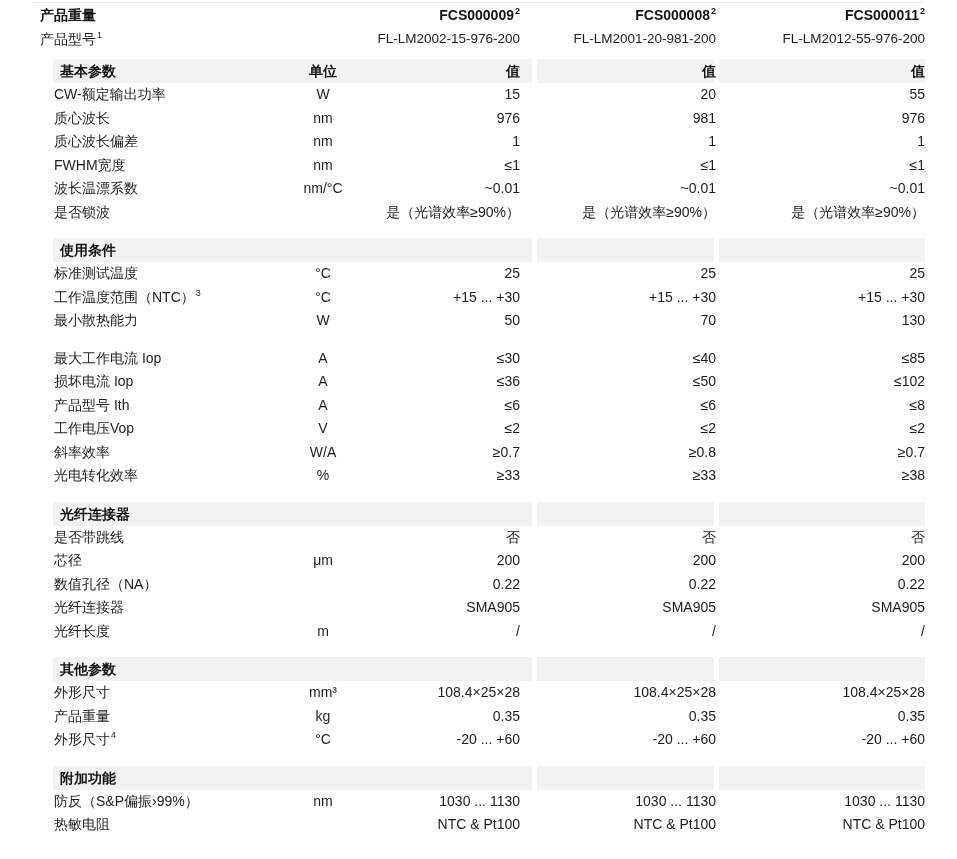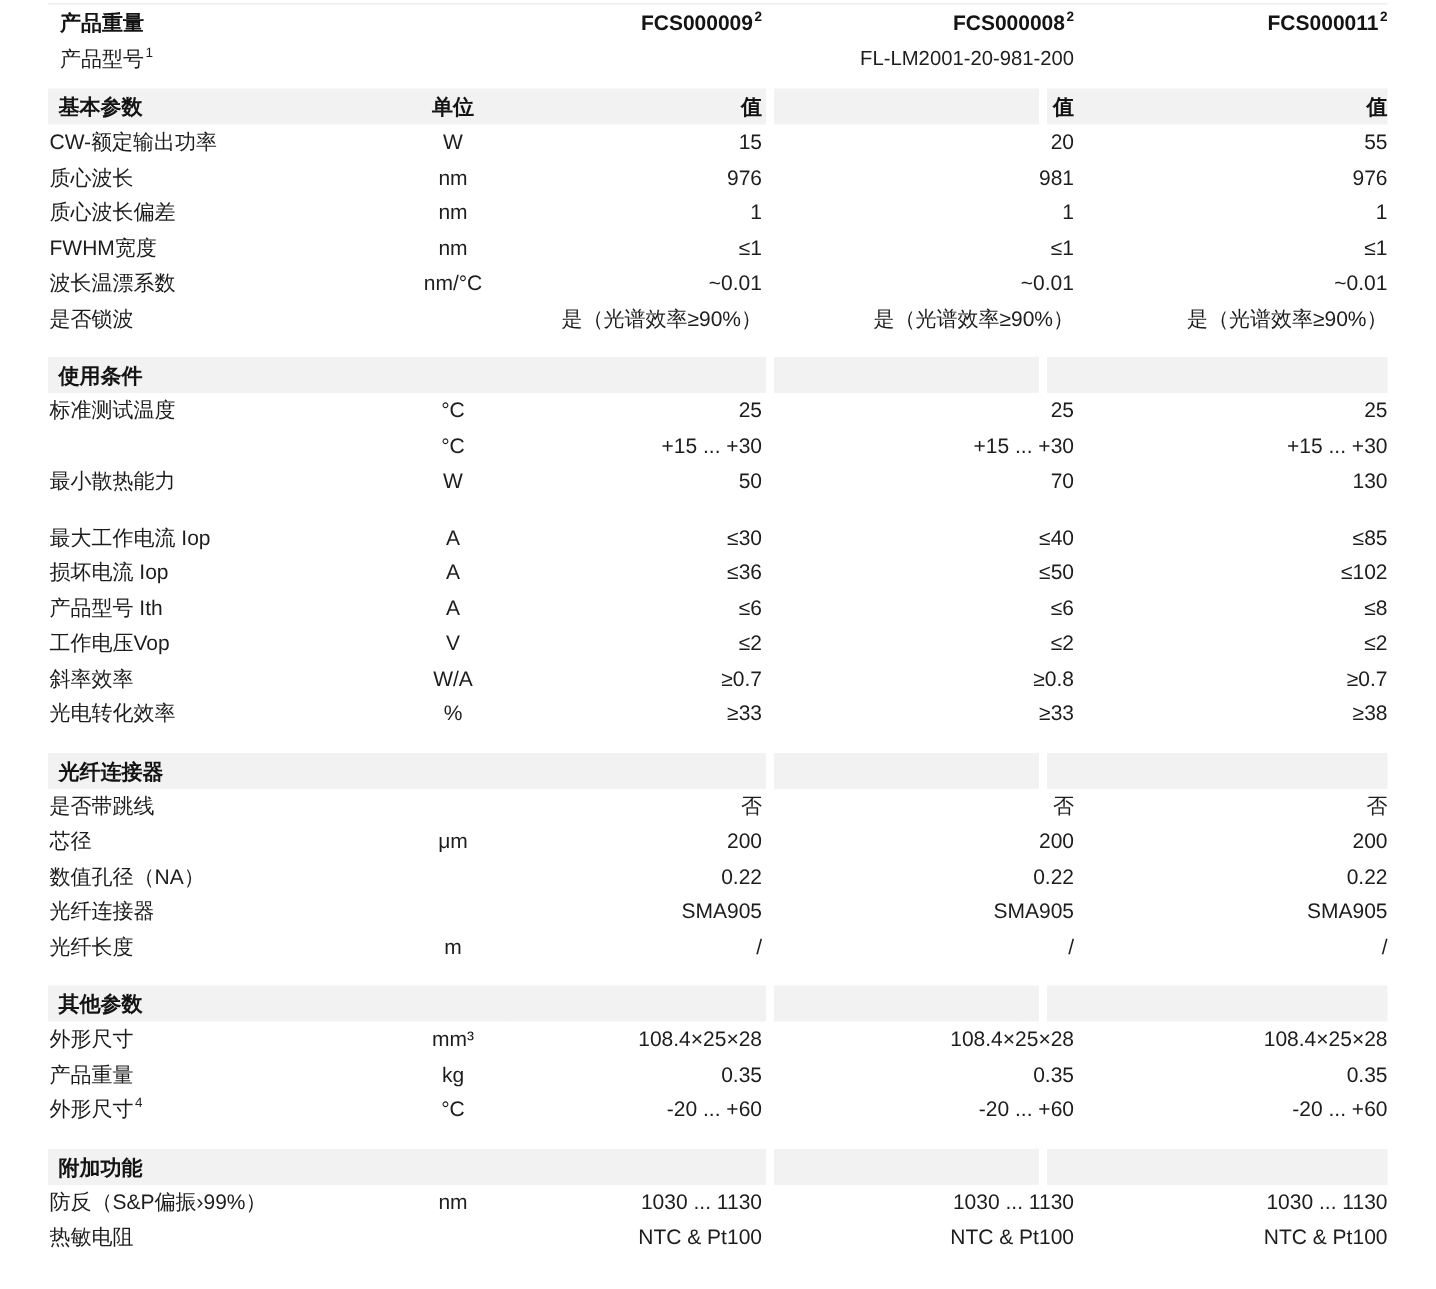--- a/index.html
+++ b/index.html
@@ -10,26 +10,26 @@
     width:957px; height:859px; overflow:hidden;
   }
   .page { width:957px; height:859px; padding:2px 32px 0 32px; overflow:hidden; }
   .top-line { height:1px; background:#ededed; }
   .row { position:relative; height:23.5px; line-height:23.5px; font-size:14px; white-space:nowrap; }
   .trow { height:24px; line-height:24px; }
   .rlabel { display:inline-block; padding-left:1px; }
   .tlabel { display:inline-block; padding-left:8px; }
   .b { font-weight:700; color:#141414; }
   .unit { position:absolute; left:270px; transform:translateX(-50%); }
-  .v1 { position:absolute; right:417px; }
+  .v1 { position:absolute; right:405px; }
   .v2 { position:absolute; right:209px;text-align:right; }
   .v3 { position:absolute; right:0; }
   .model { font-size:13.5px; }
   sup { font-size:9px; line-height:0; margin-left:1px; }
-  .section { margin-top:14px; }
+  .section { margin-top:14px;margin-left:21px; }
   .section.first { margin-top:8px; }
   .band {
     height:24px; line-height:24px; font-weight:700; color:#141414;
     background:linear-gradient(90deg,
       #f2f2f2 0, #f2f2f2 479px,
       #ffffff 479px, #ffffff 484px,
       #f2f2f2 484px, #f2f2f2 661px,
       #ffffff 661px, #ffffff 666px,
       #f2f2f2 666px, #f2f2f2 100%);
   }
@@ -43,37 +43,39 @@
 
   <div class="row trow">
     <span class="tlabel b">产品重量</span>
     <span class="v1 b"><span>FCS000009</span><sup>2</sup></span>
     <span class="v2 b"><span>FCS000008</span><sup>2</sup></span>
     <span class="v3 b"><span>FCS000011</span><sup>2</sup></span>
   </div>
 
   <div class="row trow">
     <span class="tlabel"><span>产品型号</span><sup>1</sup></span>
+    <span class="v1 model">FL-LM2002-15-976-200</span>
     <span class="v2 model">FL-LM2001-20-981-200</span>
+    <span class="v3 model">FL-LM2012-55-976-200</span>
   </div>
 
   <div id="sections">
       <div class="section first">
         <div class="row band"><span class="band-title">基本参数</span><span class="unit b">单位</span><span class="v1 b">值</span><span class="v2 b">值</span><span class="v3 b">值</span></div>
         <div class="row data-row"><span class="rlabel"><span>CW-额定输出功率</span></span><span class="unit">W</span><span class="v1">15</span><span class="v2">20</span><span class="v3">55</span></div>
         <div class="row data-row"><span class="rlabel"><span>质心波长</span></span><span class="unit">nm</span><span class="v1">976</span><span class="v2">981</span><span class="v3">976</span></div>
         <div class="row data-row"><span class="rlabel"><span>质心波长偏差</span></span><span class="unit">nm</span><span class="v1">1</span><span class="v2">1</span><span class="v3">1</span></div>
         <div class="row data-row"><span class="rlabel"><span>FWHM宽度</span></span><span class="unit">nm</span><span class="v1">≤1</span><span class="v2">≤1</span><span class="v3">≤1</span></div>
         <div class="row data-row"><span class="rlabel"><span>波长温漂系数</span></span><span class="unit">nm/°C</span><span class="v1">~0.01</span><span class="v2">~0.01</span><span class="v3">~0.01</span></div>
         <div class="row data-row"><span class="rlabel"><span>是否锁波</span></span><span class="unit"></span><span class="v1">是（光谱效率≥90%）</span><span class="v2">是（光谱效率≥90%）</span><span class="v3">是（光谱效率≥90%）</span></div>
       </div>
       <div class="section">
         <div class="row band"><span class="band-title">使用条件</span></div>
         <div class="row data-row"><span class="rlabel"><span>标准测试温度</span></span><span class="unit">°C</span><span class="v1">25</span><span class="v2">25</span><span class="v3">25</span></div>
-        <div class="row data-row"><span class="unit">°C</span><span class="v1">+15 ... +30</span><span class="v2">+15 ... +30</span><span class="v3">+15 ... +30</span></div>
+        <div class="row data-row"><span class="rlabel"><span>工作温度范围（NTC）</span><sup>3</sup></span><span class="unit">°C</span><span class="v1">+15 ... +30</span><span class="v2">+15 ... +30</span><span class="v3">+15 ... +30</span></div>
         <div class="row data-row"><span class="rlabel"><span>最小散热能力</span></span><span class="unit">W</span><span class="v1">50</span><span class="v2">70</span><span class="v3">130</span></div>
       </div>
       <div class="section">
         <div class="row data-row"><span class="rlabel"><span>最大工作电流 Iop</span></span><span class="unit">A</span><span class="v1">≤30</span><span class="v2">≤40</span><span class="v3">≤85</span></div>
         <div class="row data-row"><span class="rlabel"><span>损坏电流 Iop</span></span><span class="unit">A</span><span class="v1">≤36</span><span class="v2">≤50</span><span class="v3">≤102</span></div>
         <div class="row data-row"><span class="rlabel"><span>产品型号 Ith</span></span><span class="unit">A</span><span class="v1">≤6</span><span class="v2">≤6</span><span class="v3">≤8</span></div>
         <div class="row data-row"><span class="rlabel"><span>工作电压Vop</span></span><span class="unit">V</span><span class="v1">≤2</span><span class="v2">≤2</span><span class="v3">≤2</span></div>
         <div class="row data-row"><span class="rlabel"><span>斜率效率</span></span><span class="unit">W/A</span><span class="v1">≥0.7</span><span class="v2">≥0.8</span><span class="v3">≥0.7</span></div>
         <div class="row data-row"><span class="rlabel"><span>光电转化效率</span></span><span class="unit">%</span><span class="v1">≥33</span><span class="v2">≥33</span><span class="v3">≥38</span></div>
       </div>

